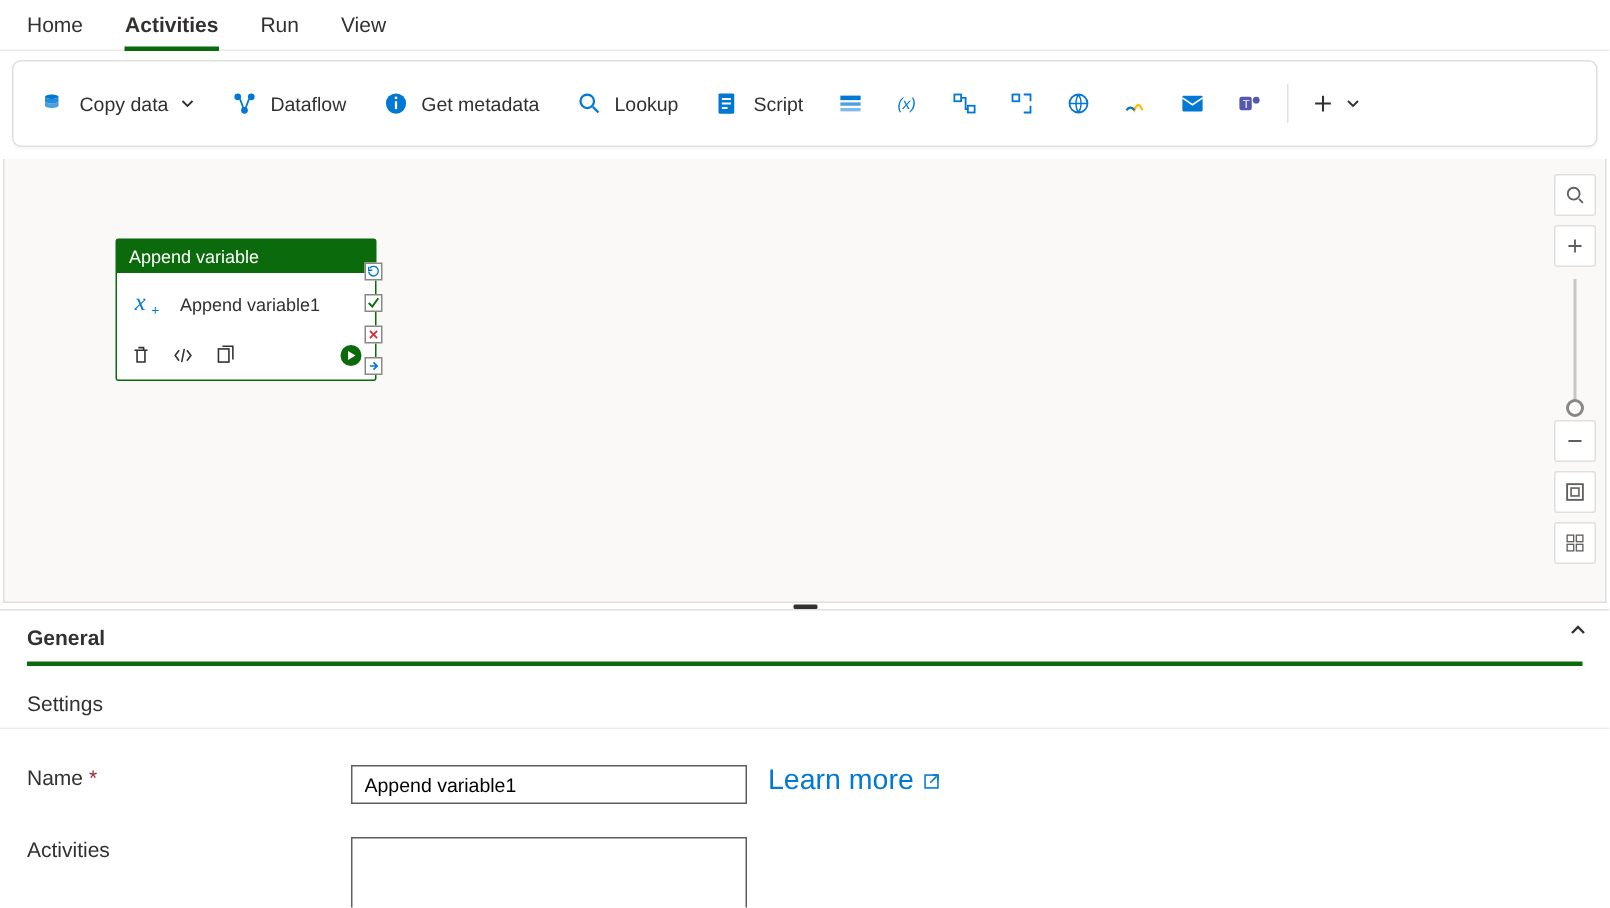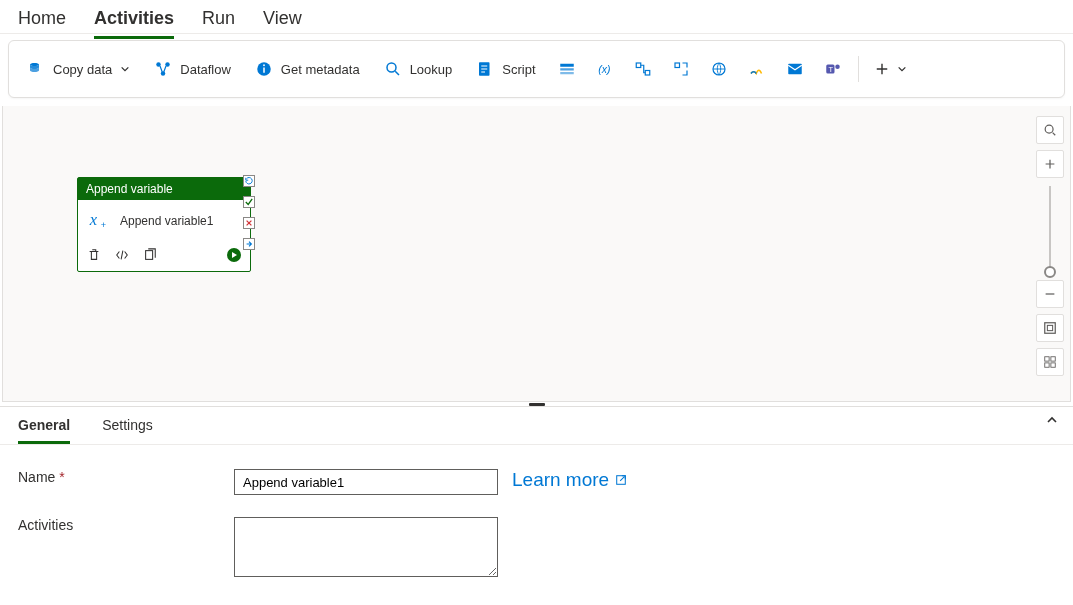--- a/index.html
+++ b/index.html
@@ -1,36 +1,36 @@
 <!DOCTYPE html>
 <html><head>
   <meta charset="utf-8">
   <style>
     * { box-sizing: border-box; margin: 0; padding: 0; }
     body { font-family: "Segoe UI", sans-serif; font-size: 13px; color: #323130; background: #fff; width: 1073px; height: 605px; overflow: hidden; }
     
     
     .top-tabs { display: flex; gap: 28px; padding: 6px 18px 0 18px; border-bottom: 1px solid #edebe9; height: 34px; align-items: flex-start; }
-    .top-tabs .tab { padding: 2px 0 7px 0; cursor: pointer; font-size: 18px; color: #323130; }
+    .top-tabs .tab { padding: 2px 0 7px 0; cursor: pointer; font-size: 14px; color: #323130; }
     .top-tabs .tab.active { border-bottom: 3px solid #0b6a0b; font-weight: 600; }
     
     
     .ribbon-wrap { padding: 6px 8px 8px 8px; }
     .ribbon { display: flex; align-items: center; gap: 4px; background: #fff; border: 1px solid #e1dfdd; border-radius: 6px; height: 58px; padding: 0 8px; box-shadow: 0 1px 2px rgba(0,0,0,0.04); }
     .ribbon .btn { display: inline-flex; align-items: center; gap: 8px; padding: 6px 10px; cursor: pointer; border-radius: 2px; color: #323130; white-space: nowrap; }
     .ribbon .icon { display: inline-flex; width: 18px; height: 18px; align-items: center; justify-content: center; }
     .ribbon .iconbtn { display:inline-flex; width: 34px; height: 30px; align-items: center; justify-content: center; cursor: pointer; border-radius: 2px; }
     .ribbon .sep { width: 1px; height: 26px; background: #e1dfdd; margin: 0 4px; }
     .chev { width: 10px; height: 10px; }
     
     
     .canvas { position: relative; background: #faf9f8; border: 1px solid #e1dfdd; border-top: none; height: 296px; margin: 0 2px; overflow: hidden; }
     
     
-    .activity { position: absolute; left: 74px; top: 71px; width: 174px; background: #fff; border: 1px solid #0b6a0b; border-radius: 2px; box-shadow: 0 0 0 1px rgba(11,106,11,0.0); }
+    .activity { position: absolute; left: 74px; top: 53px; width: 174px; background: #fff; border: 1px solid #0b6a0b; border-radius: 2px; box-shadow: 0 0 0 1px rgba(11,106,11,0.0); }
     .activity .hdr { background: #0b6a0b; color: #fff; font-size: 12px; padding: 4px 8px; }
     .activity .body { display: flex; align-items: center; gap: 10px; padding: 8px 10px; }
     .activity .body .name { font-size: 12px; color: #323130; }
     .activity .ftr { display: flex; align-items: center; justify-content: space-between; padding: 6px 8px 8px 8px; }
     .activity .ftr .grp { display: flex; gap: 12px; }
     .activity .ftr .ic { width: 16px; height: 16px; display:flex; align-items:center; justify-content:center; cursor:pointer; }
     
     
     .port { position:absolute; width:12px; height:12px; border:1px solid #8a8886; background:#fff; display:flex; align-items:center; justify-content:center; font-size:9px; }
     .port.p1 { left: 240px; top: 69px; color:#0078d4; }
@@ -43,21 +43,21 @@
     .cvbtn { width: 28px; height: 28px; border: 1px solid #e1dfdd; background: #fff; display:flex; align-items:center; justify-content:center; cursor:pointer; border-radius:2px; }
     .slider { width: 2px; height: 86px; background: #c8c6c4; margin: 2px 0; position:relative; }
     .slider .knob { position:absolute; bottom: -6px; left: -5px; width: 12px; height: 12px; border-radius: 50%; border: 2px solid #8a8886; background: #fff; }
     
     
     .splitter { height: 4px; display:flex; justify-content:center; align-items:center; }
     .splitter .grab { width: 16px; height: 3px; background: #323130; border-radius:1px; }
     
     
     .props { border-top: 1px solid #e1dfdd; }
-    .props-tabs { display:flex; gap: 32px; padding: 6px 18px 0 18px; border-bottom: 1px solid #edebe9; position:relative; }
+    .props-tabs { display:flex; gap: 13px; padding: 6px 18px 0 18px; border-bottom: 1px solid #edebe9; position:relative;flex-direction:column; }
     .props-tabs .tab { padding: 4px 0 8px 0; cursor:pointer; font-size:14px; color:#323130; }
     .props-tabs .tab.active { font-weight:600; border-bottom: 3px solid #0b6a0b; }
     .props-tabs .collapse { position:absolute; right: 14px; top: 6px; cursor:pointer; }
     
     .form { padding: 24px 18px; }
     .row { display:flex; align-items:flex-start; margin-bottom: 22px; }
     .row .lbl { width: 216px; font-size: 14px; display:flex; align-items:center; gap:4px; }
     .row .lbl .req { color:#a4262c; }
     .row input[type=text] { width: 264px; height: 26px; border: 1px solid #605e5c; padding: 0 8px; font-size: 13px; }
     .row textarea { width: 264px; height: 60px; border: 1px solid #605e5c; padding: 6px 8px; font-size: 13px; resize: both; }

